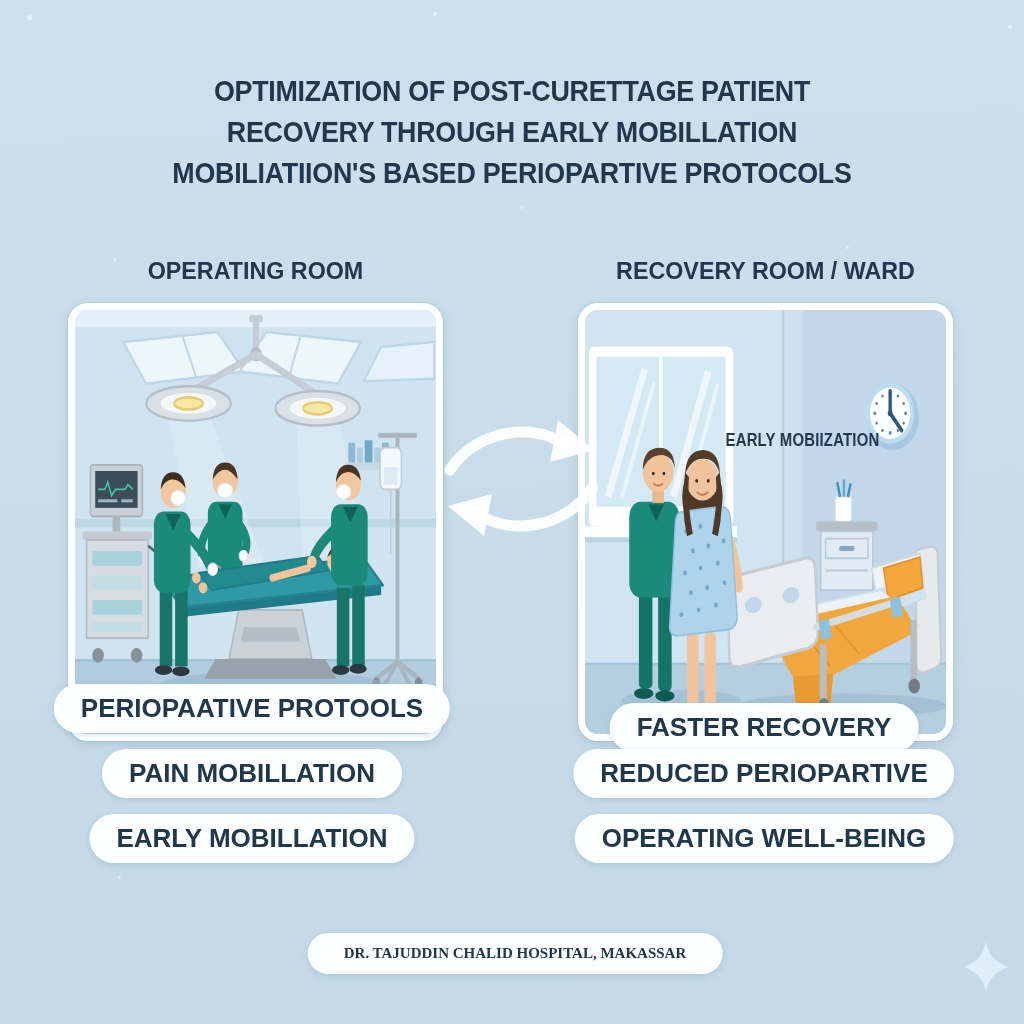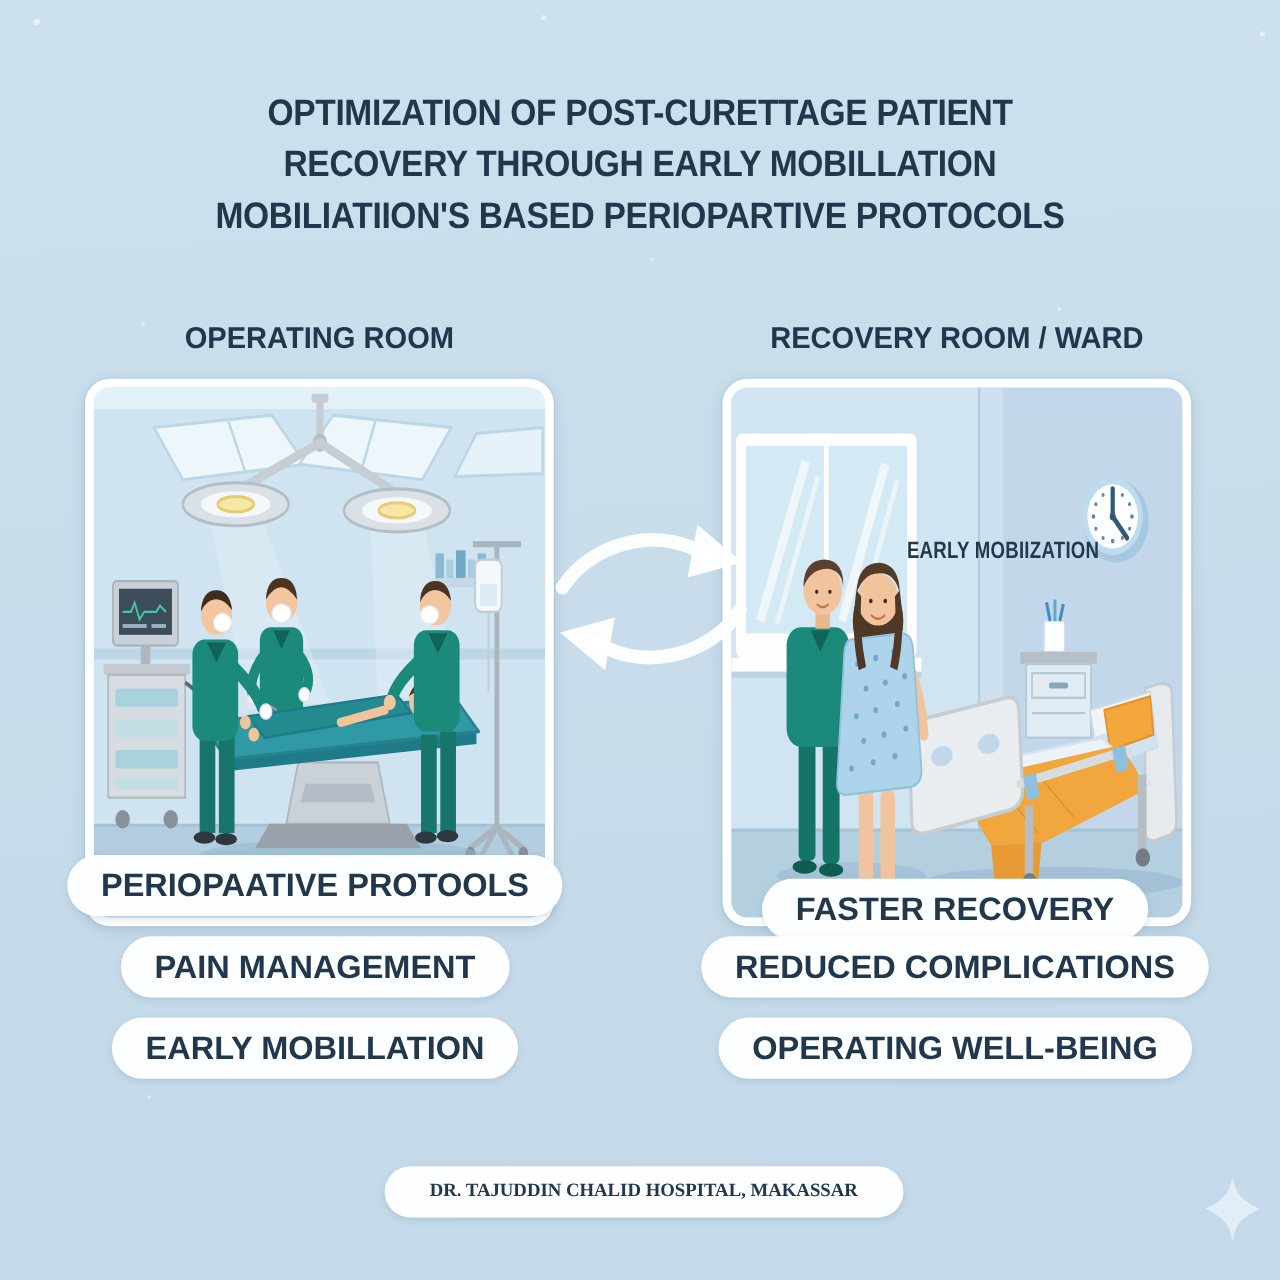--- a/index.html
+++ b/index.html
@@ -334,24 +334,24 @@
   <svg class="arrows" viewBox="0 0 170 148">
     <g fill="none" stroke="#ffffff" stroke-width="11" stroke-linecap="round" opacity="0.95">
       <path d="M14,66 C40,26 96,18 128,40"></path>
       <path d="M156,84 C130,124 74,132 42,110"></path>
     </g>
     <polygon points="122,16 158,46 114,58" fill="#ffffff" opacity="0.95"></polygon>
     <polygon points="48,132 12,102 56,90" fill="#ffffff" opacity="0.95"></polygon>
   </svg>
 
   <div class="badge" style="left:252px;top:684px;">PERIOPAATIVE PROTOOLS</div>
-  <div class="badge" style="left:252px;top:749px;">PAIN MANAGEMENT</div>
+  <div class="badge" style="left:252px;top:749px;">PAIN MOBILLATION</div>
   <div class="badge" style="left:252px;top:814px;">EARLY MOBILLATION</div>
   <div class="badge" style="left:764px;top:684px;margin-top:19px;">FASTER RECOVERY</div>
-  <div class="badge" style="left:764px;top:749px;">REDUCED COMPLICATIONS</div>
+  <div class="badge" style="left:764px;top:749px;">REDUCED PERIOPARTIVE</div>
   <div class="badge" style="left:764px;top:814px;">OPERATING WELL-BEING</div>
 
   <div class="badge footer-badge" style="left:515px;top:933px;">DR. TAJUDDIN CHALID HOSPITAL, MAKASSAR</div>
 
   <svg class="sparkle" viewBox="0 0 48 56">
     <path d="M24,2 C26.5,16 31,21 46,28 C31,35 26.5,40 24,54 C21.5,40 17,35 2,28 C17,21 21.5,16 24,2 Z" fill="#e2eff8" opacity="0.95"></path>
   </svg>
 
 </div>
 

